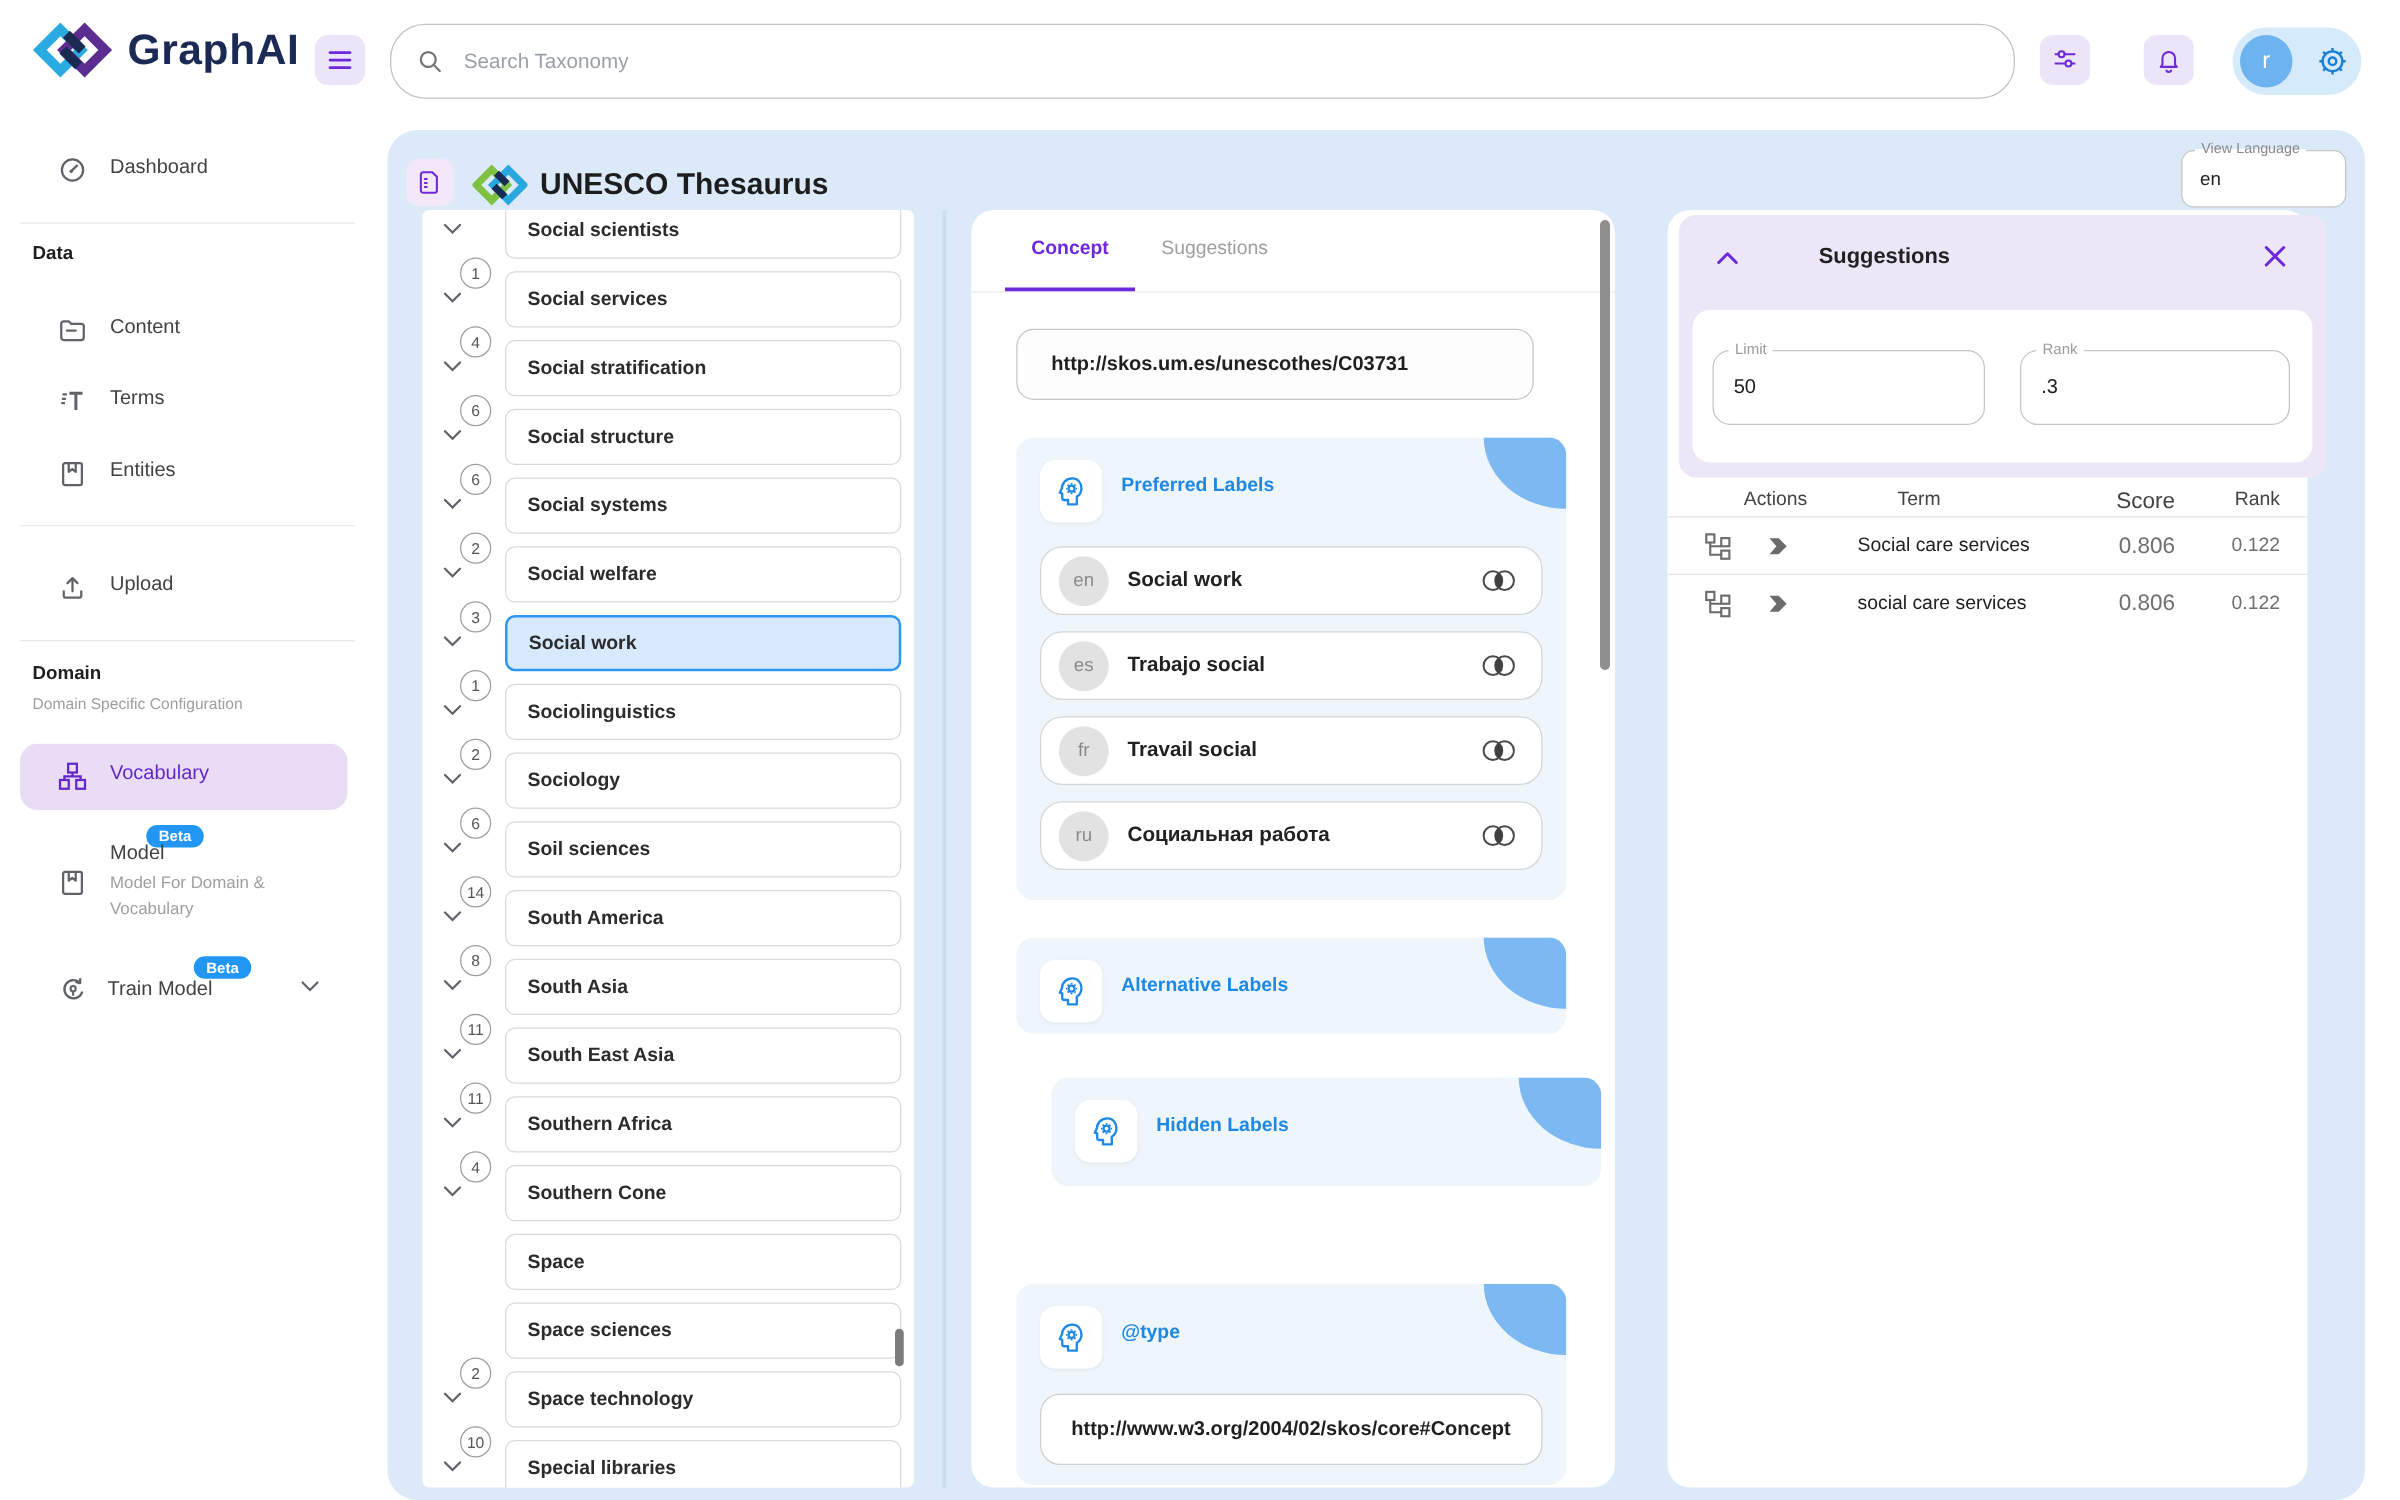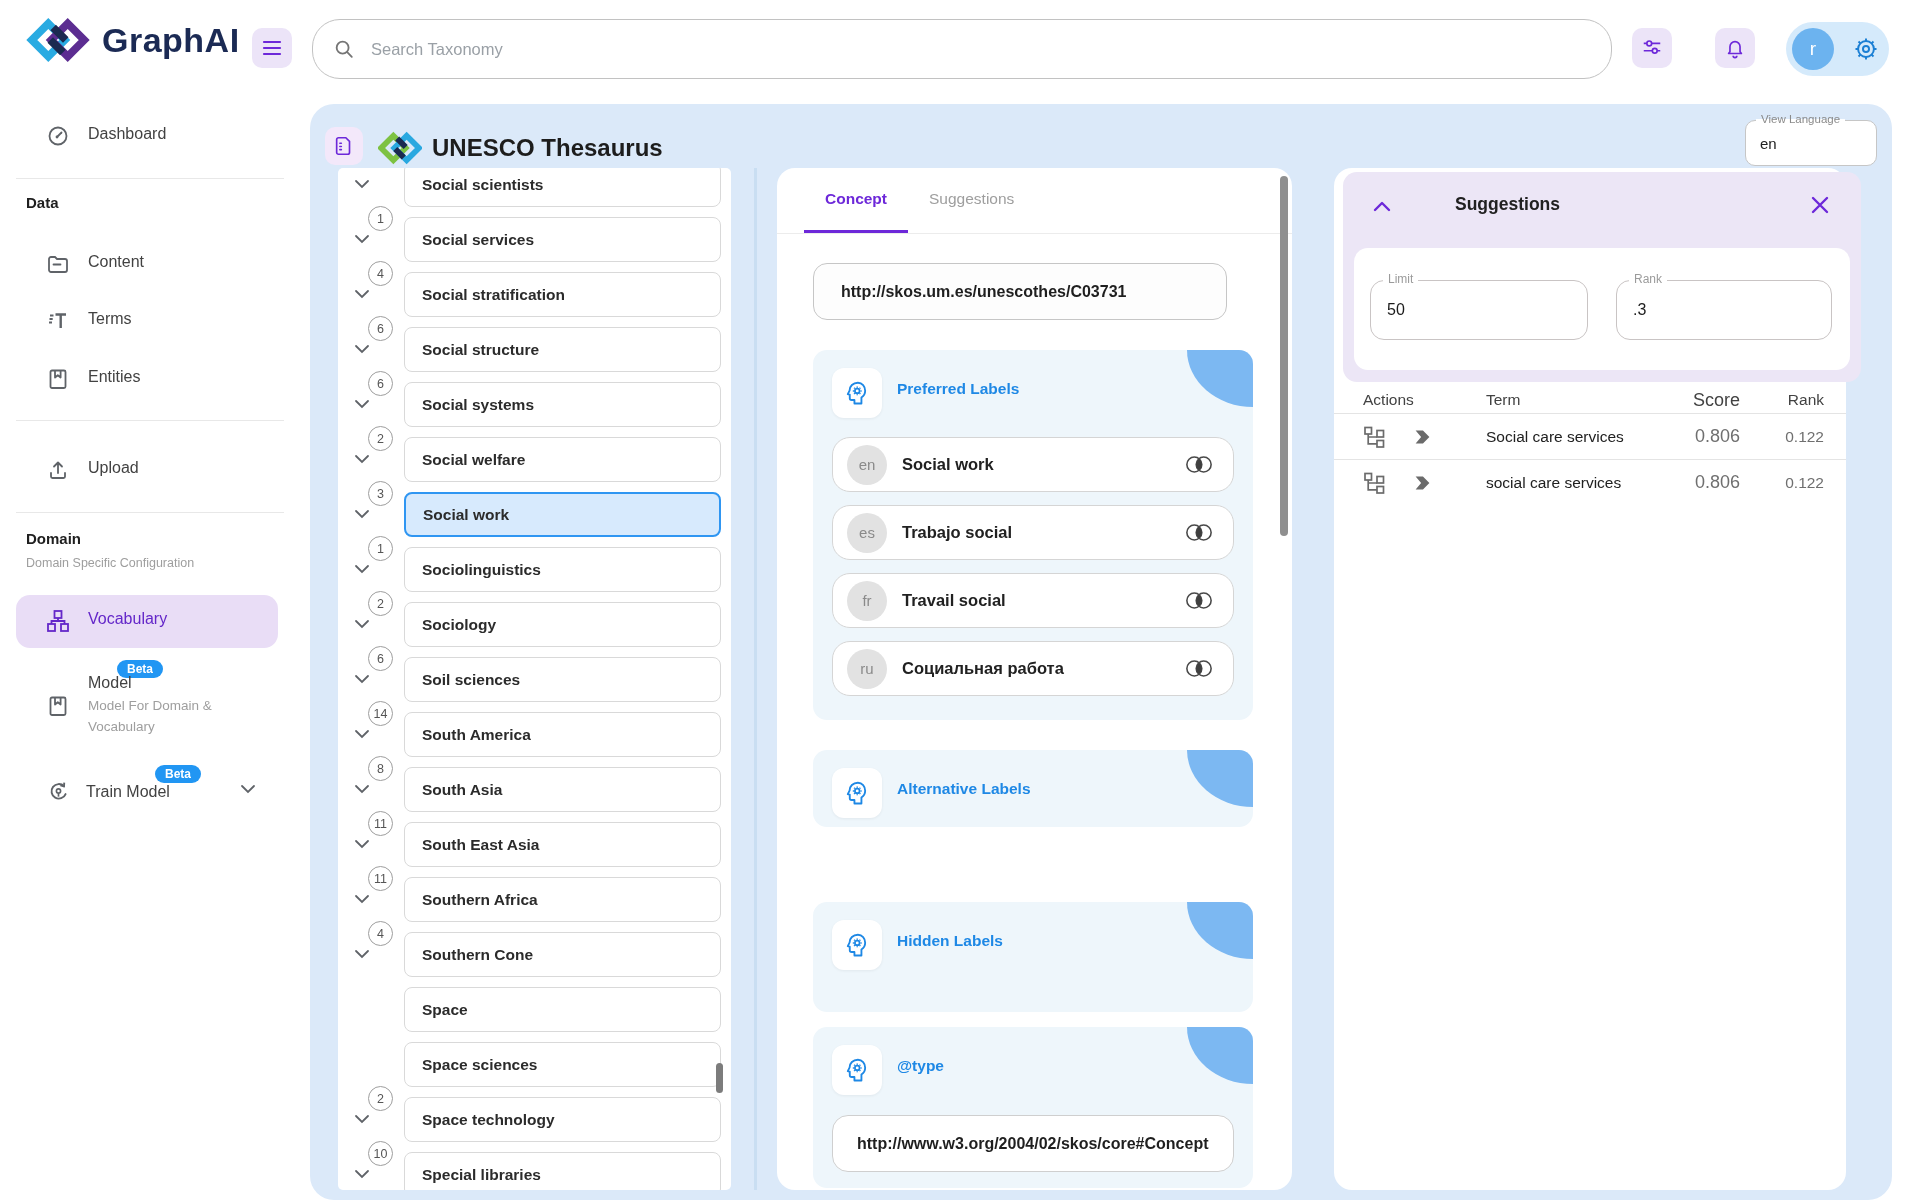--- a/index.html
+++ b/index.html
@@ -86,21 +86,21 @@
           display:flex;align-items:stretch;padding-left:27px;}
   .tab{display:flex;align-items:center;padding:0 21px;font-size:15.5px;cursor:pointer;
        border-bottom:3px solid transparent;color:#9e9e9e;font-weight:500;}
   .tab.active{color:#6d28d9;font-weight:700;border-bottom-color:#6d28d9;}
   .uri-input{position:absolute;left:36px;top:95px;width:414px;height:57px;border:1px solid #c6c6c6;
              border-radius:14px;background:#fdfdfd;font-size:16px;font-weight:700;color:#1f1f1f;
              padding:0 20px 0 27px;outline:none;font-family:inherit;}
   .section{position:absolute;left:36px;width:440px;background:#eef6fb;border-radius:14px;overflow:hidden;}
   .sec-pref{top:182px;height:370px;}
   .sec-alt{top:582px;height:77px;}
-  .sec-hid{top:734px;height:110px;}
+  .sec-hid{top:694px;height:87px;margin-left:28px;}
   .sec-type{top:859px;height:161px;}
   .corner{position:absolute;top:0;right:0;width:66px;height:57px;background:#7cb8f2;
           border-radius:0 0 0 100%;}
   .sec-chip{position:absolute;left:19px;top:18px;width:50px;height:50px;border-radius:12px;background:#fff;
             display:flex;align-items:center;justify-content:center;box-shadow:0 1px 3px rgba(0,0,0,.06);}
   .sec-title{position:absolute;left:84px;top:30px;font-size:15.5px;font-weight:700;color:#1e88e5;}
   .lab-rows{position:absolute;left:19px;top:87px;width:402px;}
   .lab-row{height:55px;border:1px solid #d5d5d5;border-radius:18px;background:#fff;margin-bottom:13px;
            display:flex;align-items:center;}
   .lang-badge{width:40px;height:40px;border-radius:50%;background:#e2e2e2;color:#8a8a8a;font-size:15px;
@@ -122,21 +122,21 @@
   .sugg-close{position:absolute;right:32px;top:24px;color:#6d28d9;cursor:pointer;display:flex;}
   .filter-card{position:absolute;left:11px;top:76px;width:496px;height:122px;background:#fff;border-radius:14px;}
   .fset{position:absolute;top:32px;height:60px;border:1px solid #c9c4c4;border-radius:14px;background:#fff;}
   .fset-limit{left:16px;width:218px;}
   .fset-rank{left:262px;width:216px;}
   .fset .fl{position:absolute;top:-9px;left:12px;font-size:12px;color:#9b9b9b;background:#fff;padding:0 5px;}
   .fset input{border:none;outline:none;width:100%;height:100%;border-radius:14px;padding:0 16px;
               font-size:16px;color:#1c1c1c;font-family:inherit;background:transparent;}
   .sugg-table{position:absolute;left:0;top:219px;width:512px;}
   .trow{display:flex;align-items:center;height:46px;border-top:1px solid #e4e4e4;padding-left:29px;}
-  .trow.thead{height:26px;border-top:none;color:#424242;}
+  .trow.thead{height:26px;border-top:none;color:#424242;margin-left:32px;}
   .tc-actions{width:123px;display:flex;align-items:center;gap:24px;color:#6b6b6b;}
   .tc-term{flex:1;font-size:15.5px;color:#212121;}
   .thead .tc-actions,.thead .tc-term{font-size:15.5px;color:#424242;}
   .tc-score{width:70px;text-align:right;font-size:18px;color:#6f6f6f;}
   .tc-rank{width:70px;text-align:right;font-size:15.5px;color:#6f6f6f;margin-left:14px;margin-right:22px;}
   .thead .tc-score,.thead .tc-rank{color:#424242;}
   .act-ic{display:flex;cursor:pointer;}
 </style>
 </head>
 <body>

